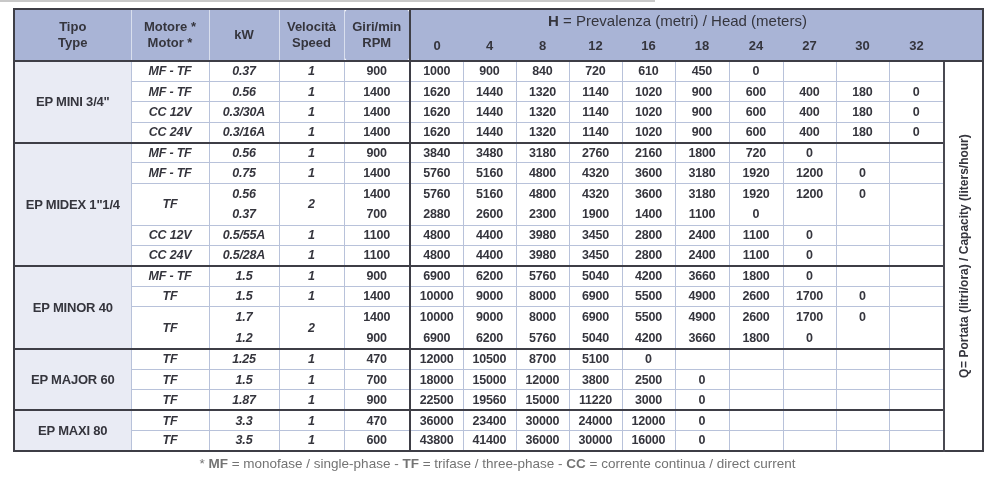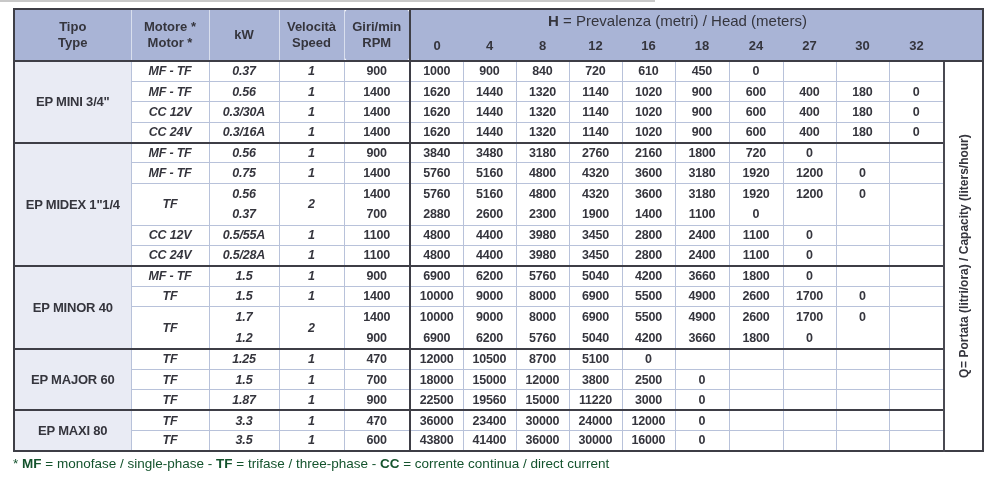--- a/index.html
+++ b/index.html
@@ -34,22 +34,22 @@
   td.c-tipo{background:var(--litecol);font-size:13px;border-right:1px solid var(--grid);}
   td.c-motor,td.c-kw,td.c-speed{border-right:1px solid var(--grid);font-style:italic;}
   td.c-rpm{border-right:2px solid var(--dark);}
   td.c-h{border-right:1px solid var(--grid);}
   td.c-h.last{border-right:2px solid #4a4a52;}
   td .stk{display:block;height:20.4px;line-height:20.4px;}
   td.qcell{position:relative;border-top:none;background:#fff;}
   .qrot{position:absolute;inset:0;display:flex;align-items:center;justify-content:center;
     writing-mode:vertical-rl;transform:rotate(180deg);font-size:12px;font-weight:700;
     letter-spacing:0;white-space:nowrap;}
-  #footnote{position:absolute;left:13px;top:456px;width:969px;
-    font-size:13.5px;color:#14532d;}
+  #footnote{position:absolute;left:13px;top:456px;width:969px;text-align:center;
+    font-size:13.5px;color:#737373;}
   #footnote .fb{font-weight:700;}
 </style>
 </head>
 <body>
 
 <div id="stage">
   <div id="scan-line"></div>
 
   <div id="tbl-wrap">
     <table>

